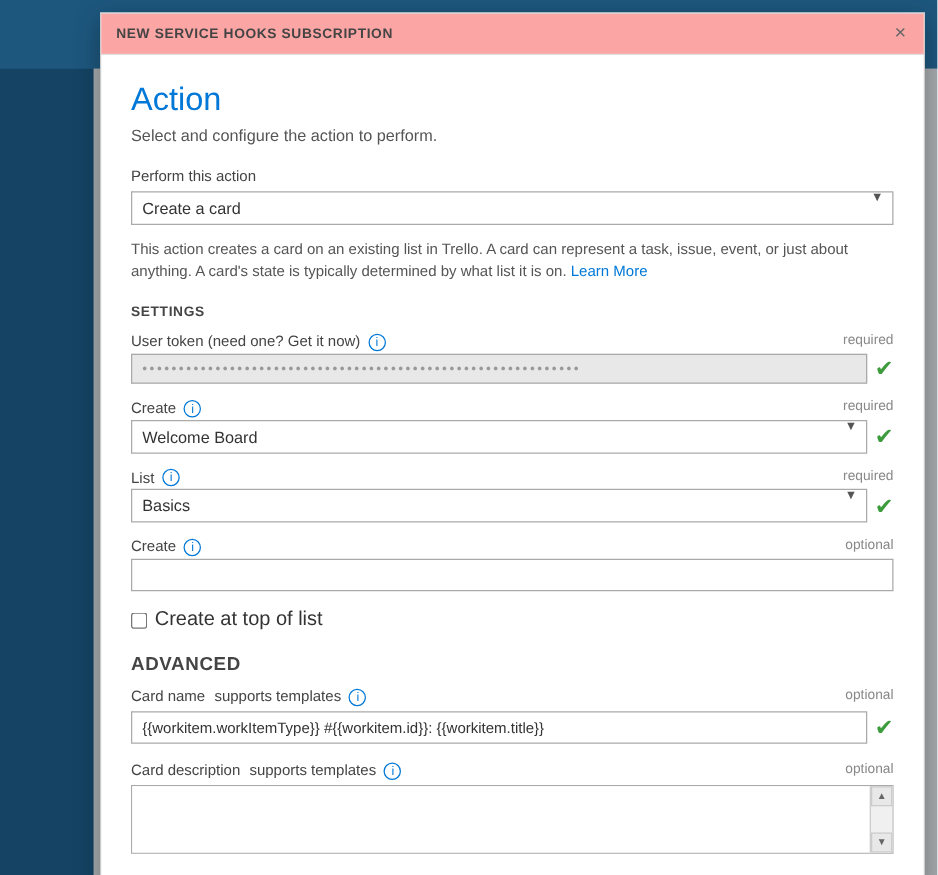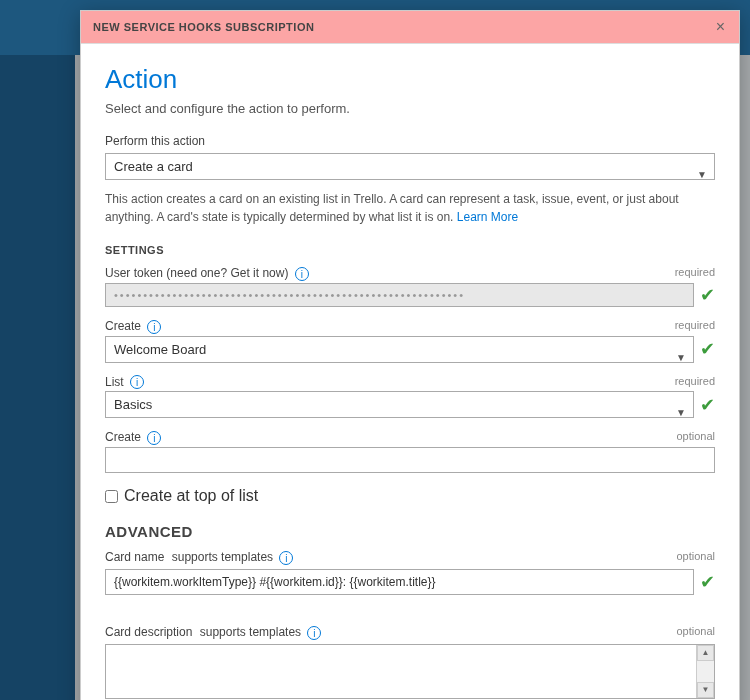--- a/index.html
+++ b/index.html
@@ -85,21 +85,21 @@
     }
     .field-label {
       font-size: 12px;
       color: #444;
       margin-bottom: 5px;
       margin-top: 14px;
     }
     .select-wrapper {
       position: relative;
       display: flex;
-      align-items: flex-end;
+      align-items: flex-start;
       border-radius: 10px;
     }
     .select-control {
       width: 100%;
       padding: 5px 28px 5px 8px;
       border: 1px solid #aaa;
       background: #fff;
       font-size: 13px;
       color: #333;
       appearance: none;
@@ -209,21 +209,21 @@
     .advanced-heading {
       font-size: 15px;
       font-weight: 700;
       color: #444;
       letter-spacing: 0.5px;
       text-transform: uppercase;
       margin-top: 18px;
       margin-bottom: 10px;
     }
     .field-full-row {
-      margin-bottom: 30px;
+      margin-bottom: 14px;
     }
     .field-full-row .top-row {
       display: flex;
       justify-content: space-between;
       margin-bottom: 4px;
     }
     .field-full-row .field-label-text {
       font-size: 12px;
       color: #444;
     }

